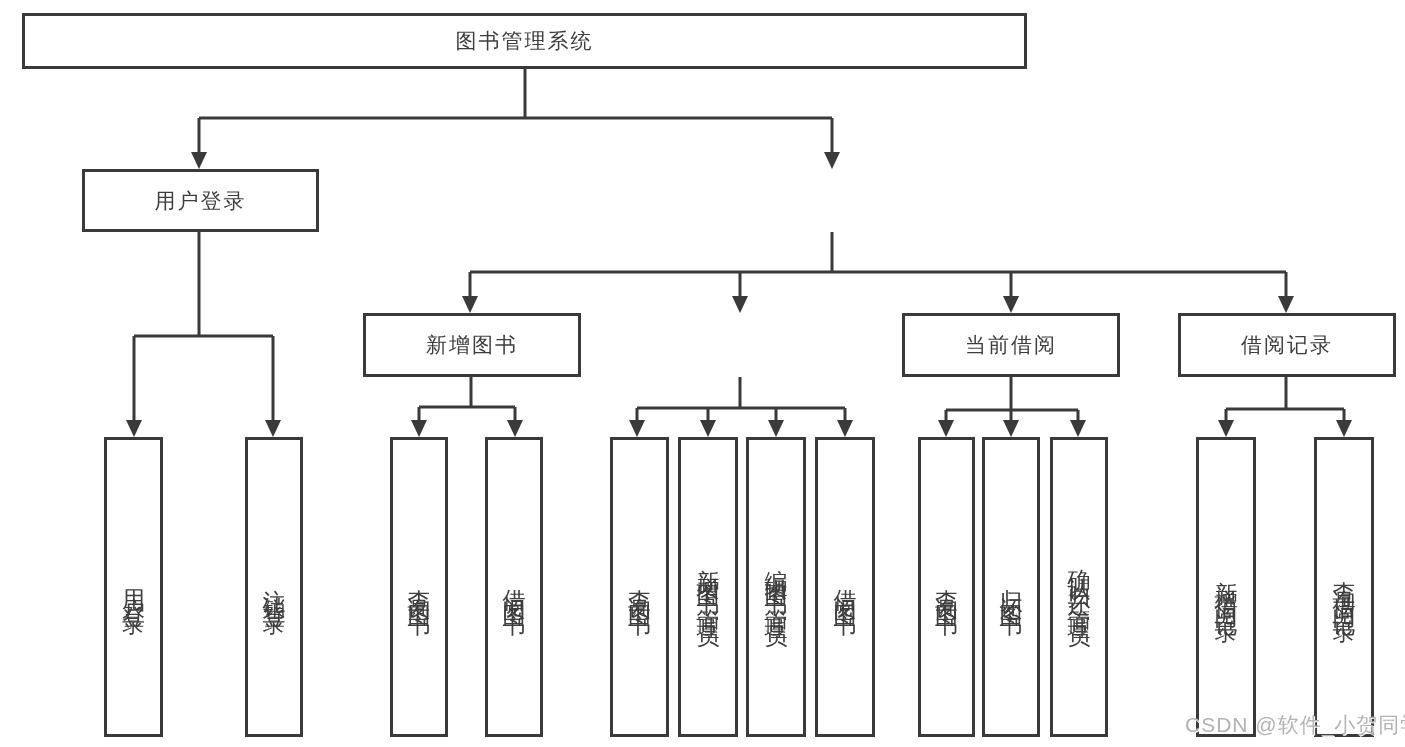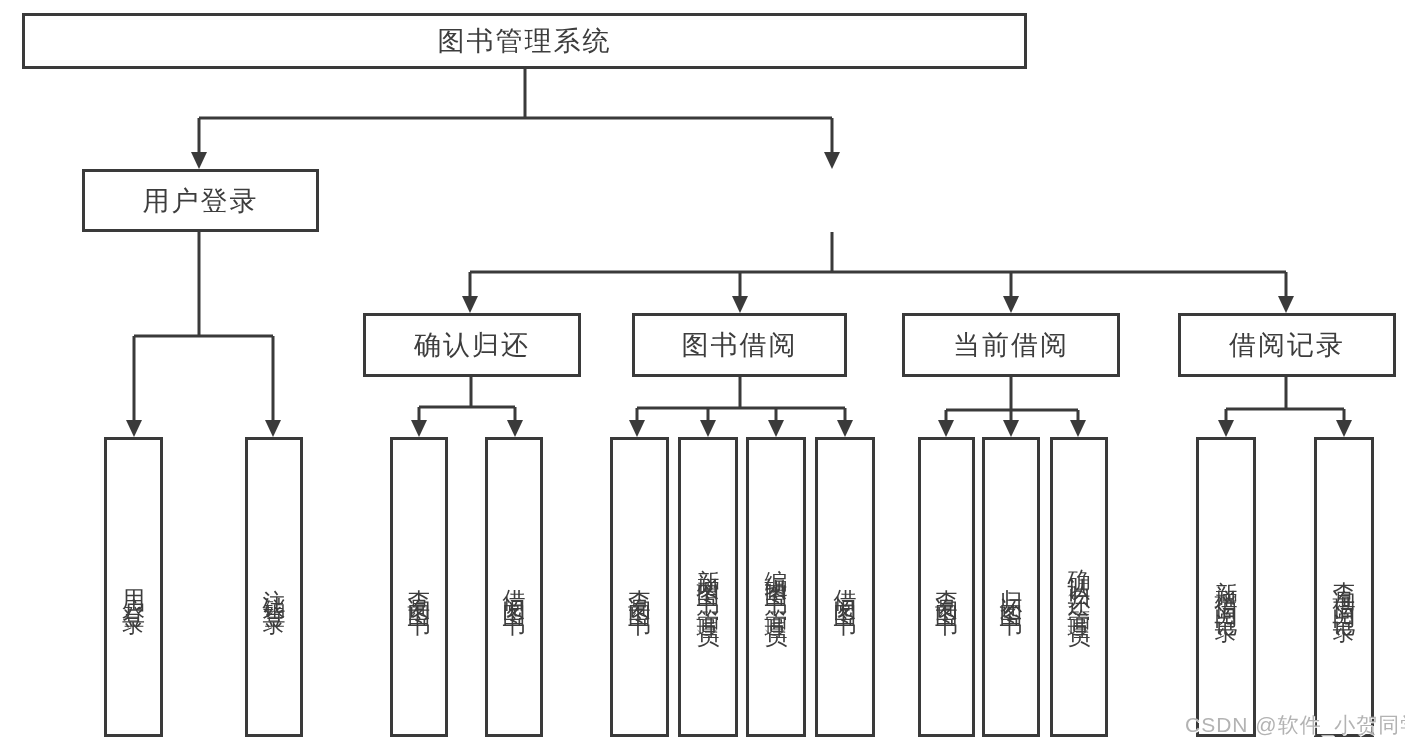--- a/index.html
+++ b/index.html
@@ -15,21 +15,21 @@
     position:absolute;
     box-sizing:border-box;
     border:3px solid #3a3a3a;
     background:#ffffff;
     display:flex;
     align-items:center;
     justify-content:center;
     color:#3d3d3d;
   }
   .node.h span{
-    font-size:27px;
+    font-size:21px;
     letter-spacing:2px;
     white-space:nowrap;
   }
   .node.v span{
     writing-mode:vertical-rl;
     text-orientation:mixed;
     font-size:23px;
     letter-spacing:8px;
     line-height:1;
     white-space:nowrap;
@@ -98,24 +98,21 @@
 
   <div class="node h" style="left:22px;top:13px;width:1005px;height:56px">
     <span>图书管理系统</span>
   </div>
 
   <div class="node h" style="left:82px;top:169px;width:237px;height:63px">
     <span>用户登录</span>
   </div>
 
   <div class="node h" style="left:363px;top:313px;width:218px;height:64px">
-    <span>确认归还</span>
-  </div>
-  <div class="node h" style="left:632px;top:313px;width:215px;height:64px">
-    <span>图书借阅</span>
+    <span>新增图书</span>
   </div>
   <div class="node h" style="left:902px;top:313px;width:218px;height:64px">
     <span>当前借阅</span>
   </div>
   <div class="node h" style="left:1178px;top:313px;width:218px;height:64px">
     <span>借阅记录</span>
   </div>
 
   <div class="node v" style="left:104px;top:437px;width:59px;height:300px">
     <span>用户登录</span>

